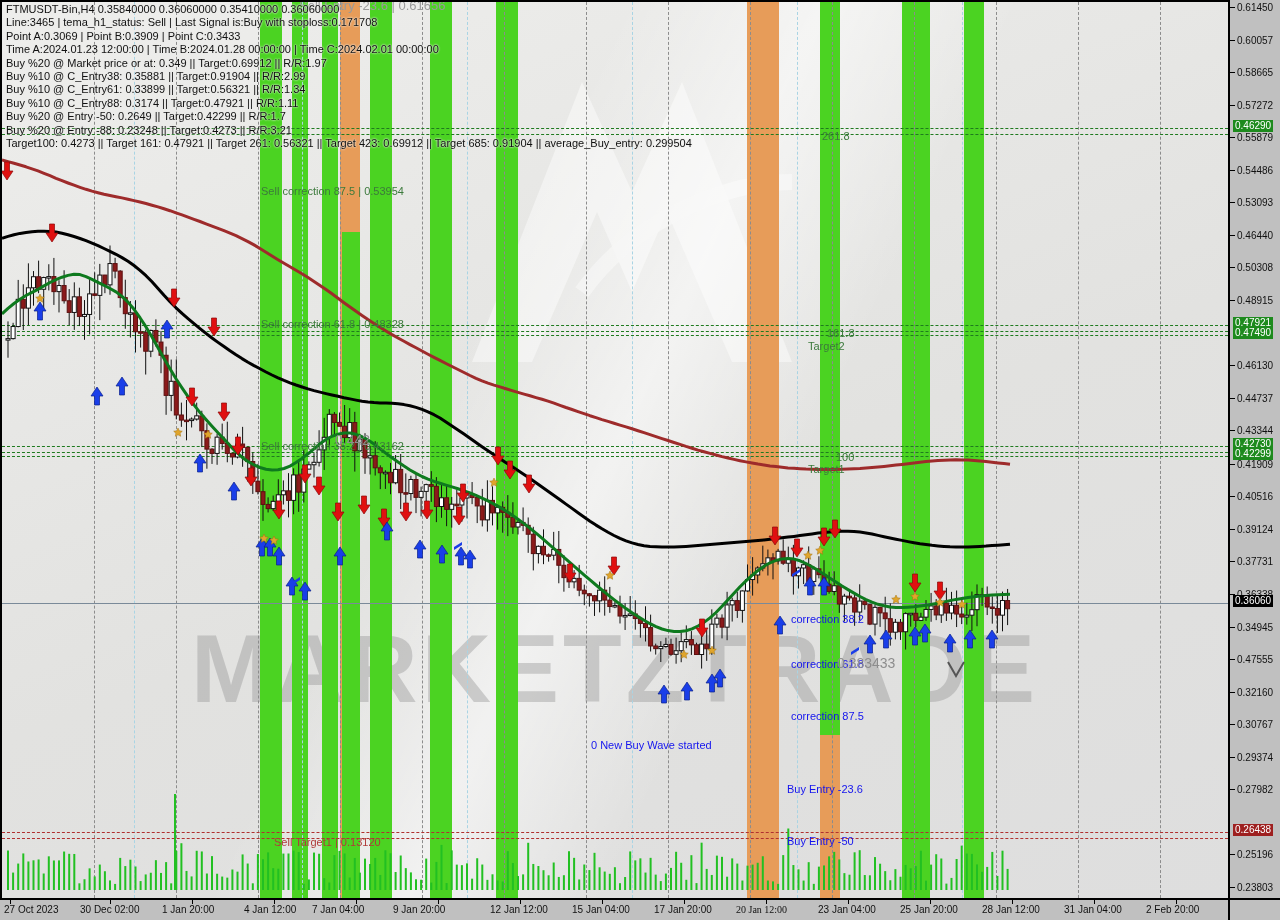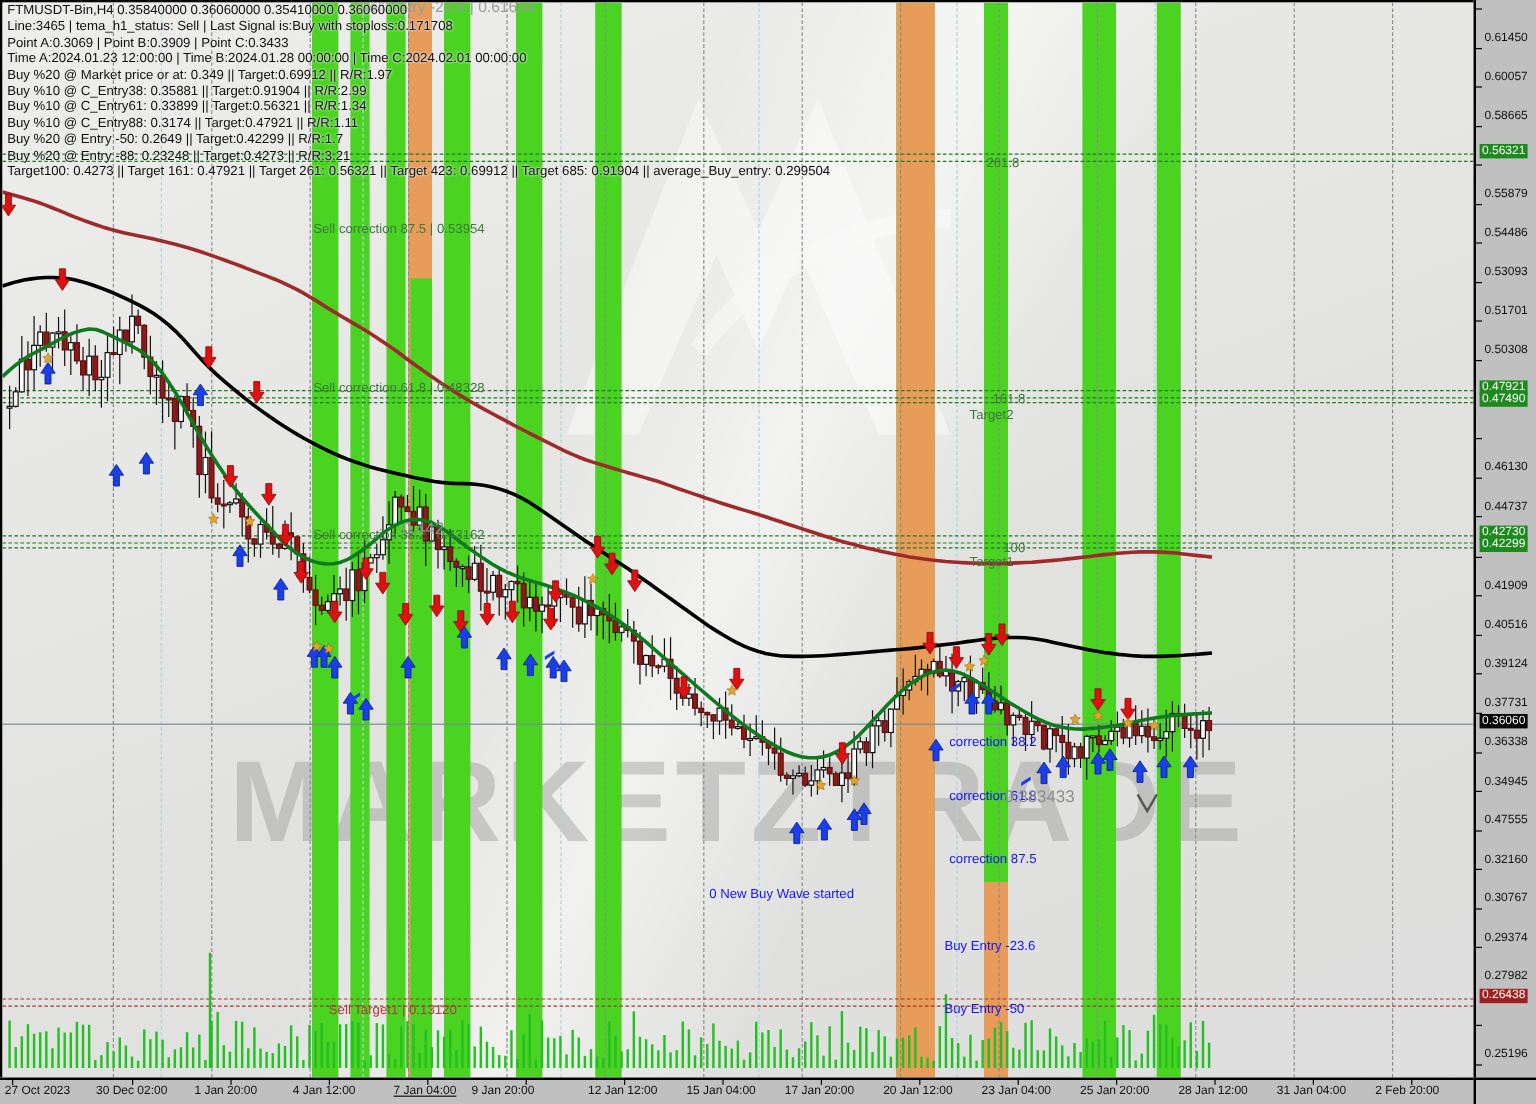--- a/index.html
+++ b/index.html
@@ -62,21 +62,21 @@
   .clab.lg{ color:#a8a8a8; }
 
   
   #scale {
     position:absolute; right:0; top:0; width:52px; height:898px;
     background:#c0c0c0; border-left:2px solid #000;
     font-size:10px; color:#111;
   }
   .tick { position:absolute; left:0; width:52px; height:12px; line-height:12px; }
   .tick i { position:absolute; left:0; top:5px; width:5px; height:0; border-top:1px solid #000; }
-  .tick span { position:absolute; left:7px; top:0;margin-top:24px; }
+  .tick span { position:absolute; left:7px; top:0; }
   .pbadge {
     position:absolute; left:3px; height:12px; line-height:12px;
     padding:0 2px; font-size:10px; color:#fff; white-space:nowrap;
   }
   .pbadge.green { background:#1d8a1d; }
   .pbadge.red   { background:#9e2020; }
   .pbadge.black { background:#000; }
 
   
   #time {
@@ -1042,21 +1042,21 @@
       <div class="tick" style="top: 164.784px;">
         <i></i>
         <span>0.54486</span>
       </div>
       <div class="tick" style="top: 197.345px;">
         <i></i>
         <span>0.53093</span>
       </div>
       <div class="tick" style="top: 229.883px;">
         <i></i>
-        <span>0.51701</span>
+        <span>0.46440</span>
       </div>
       <div class="tick" style="top: 262.445px;">
         <i></i>
         <span>0.50308</span>
       </div>
       <div class="tick" style="top: 295.006px;">
         <i></i>
         <span>0.48915</span>
       </div>
       <div class="tick" style="top: 360.106px;">
@@ -1116,49 +1116,49 @@
         <span>0.27982</span>
       </div>
       <div class="tick" style="top: 849.439px;">
         <i></i>
         <span>0.25196</span>
       </div>
       <div class="tick" style="top: 882px;">
         <i></i>
         <span>0.23803</span>
       </div>
-      <div class="pbadge green" style="top: 120px;">0.56321</div>
+      <div class="pbadge green" style="top: 120px;">0.46290</div>
       <div class="pbadge green" style="top: 317px;">0.47921</div>
       <div class="pbadge green" style="top: 327px;">0.47490</div>
       <div class="pbadge green" style="top: 438px;">0.42730</div>
       <div class="pbadge green" style="top: 448px;">0.42299</div>
       <div class="pbadge black" style="top: 595px;">0.36060</div>
       <div class="pbadge red" style="top: 824px;">0.26438</div>
     </div>
 
   <div id="time">
       <div class="tlab" style="left: 4px;">27 Oct 2023</div>
       <div class="tmark" style="left: 10px;"></div>
       <div class="tlab" style="left: 80px;">30 Dec 02:00</div>
       <div class="tmark" style="left: 110px;"></div>
       <div class="tlab" style="left: 162px;">1 Jan 20:00</div>
       <div class="tmark" style="left: 192px;"></div>
       <div class="tlab" style="left: 244px;">4 Jan 12:00</div>
       <div class="tmark" style="left: 274px;"></div>
-      <div class="tlab" style="left: 328px; text-decoration: underline;">7 Jan 04:00</div>
+      <div class="tlab" style="left: 312px;">7 Jan 04:00</div>
       <div class="tmark" style="left: 356px;"></div>
       <div class="tlab" style="left: 393px;">9 Jan 20:00</div>
       <div class="tmark" style="left: 438px;"></div>
       <div class="tlab" style="left: 490px;">12 Jan 12:00</div>
       <div class="tmark" style="left: 520px;"></div>
       <div class="tlab" style="left: 572px;">15 Jan 04:00</div>
       <div class="tmark" style="left: 602px;"></div>
       <div class="tlab" style="left: 654px;">17 Jan 20:00</div>
       <div class="tmark" style="left: 684px;"></div>
-      <div class="tlab" style="left: 736px;">20 Jan 12:00</div>
+      <div class="tlab" style="left: 736px; font-family: Liberation Serif, serif;">20 Jan 12:00</div>
       <div class="tmark" style="left: 766px;"></div>
       <div class="tlab" style="left: 818px;">23 Jan 04:00</div>
       <div class="tmark" style="left: 848px;"></div>
       <div class="tlab" style="left: 900px;">25 Jan 20:00</div>
       <div class="tmark" style="left: 930px;"></div>
       <div class="tlab" style="left: 982px;">28 Jan 12:00</div>
       <div class="tmark" style="left: 1012px;"></div>
       <div class="tlab" style="left: 1064px;">31 Jan 04:00</div>
       <div class="tmark" style="left: 1094px;"></div>
       <div class="tlab" style="left: 1146px;">2 Feb 20:00</div>

